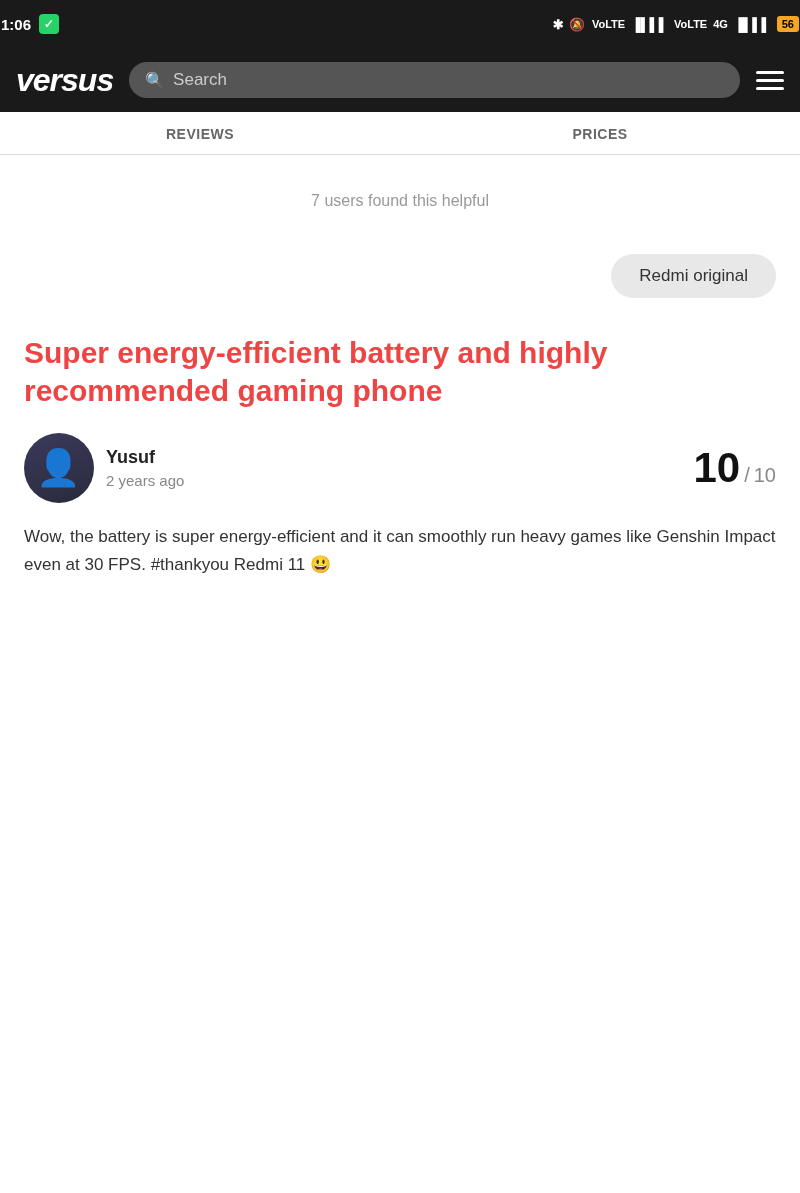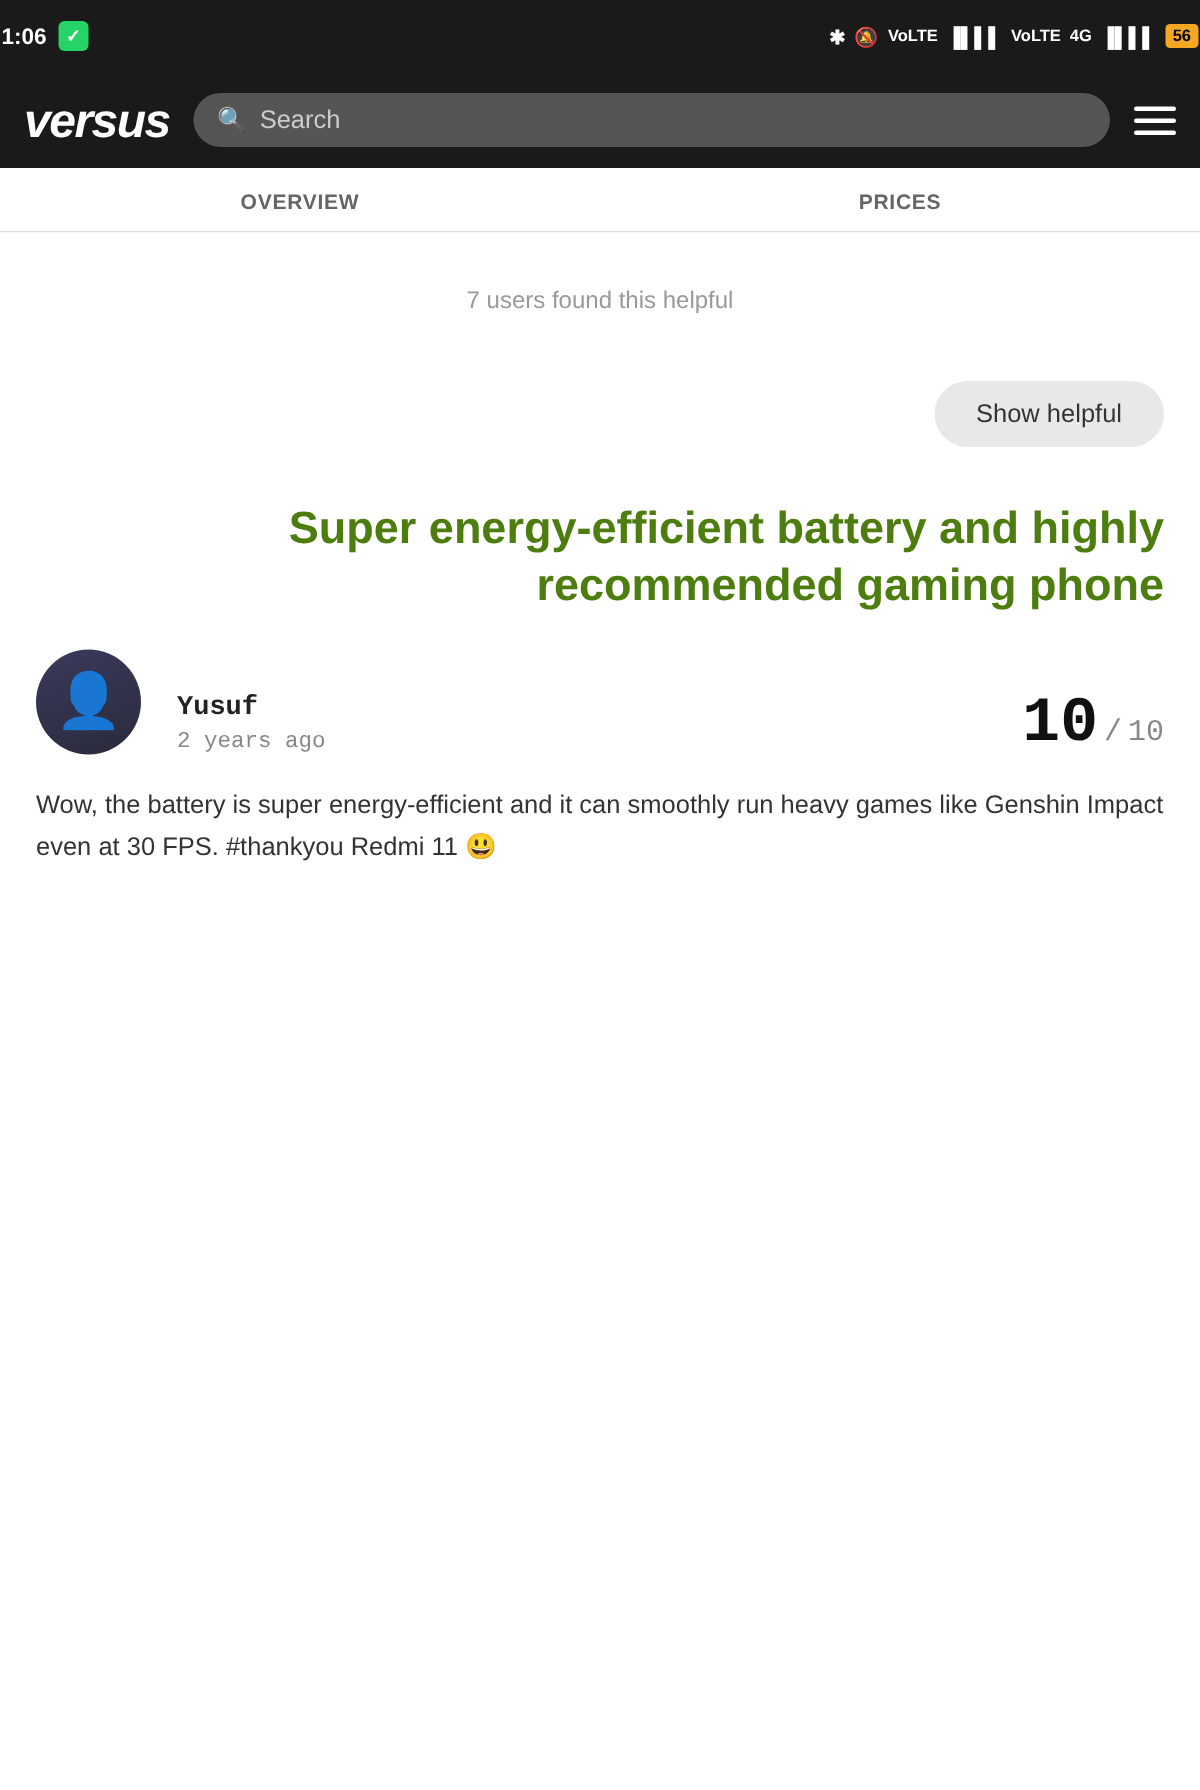--- a/index.html
+++ b/index.html
@@ -166,31 +166,29 @@
       font-weight: 400;
     }
 
     
     .review-content {
       padding: 16px 24px 24px;
     }
     .review-title {
       font-size: 30px;
       font-weight: 800;
-      color: #4d7c0f;
+      color: #ef4444;
       line-height: 1.25;
       margin-bottom: 24px;
-      text-align: right;
     }
     .reviewer-section {
       display: flex;
-      align-items: flex-end;
-      gap: 24px;
+      align-items: center;
+      gap: 12px;
       margin-bottom: 20px;
-      font-family: Liberation Mono, monospace;
     }
     
     .avatar-person {
       position: relative;
       width: 70px; height: 70px;
       background: linear-gradient(160deg, #3a3a5c, #2a2a3c);
       border-radius: 50%;
     }
     .avatar-person::before {
       content: '👤';
@@ -267,36 +265,36 @@
   </div>
   <div class="hamburger">
     <span></span>
     <span></span>
     <span></span>
   </div>
 </div>
 
 <div class="nav-tabs">
   <div class="nav-tab">
-    <span>OVERVIEW</span>
+    <span>REVIEWS</span>
   </div>
   <div class="nav-tab">
     <span>PRICES</span>
   </div>
 </div>
 
 <div class="content">
 
   <div class="vote-section">
     <div class="helpful-text">7 users found this helpful</div>
   </div>
 
   <div class="show-original-section">
     <button class="show-original-btn">
-      <span>Show helpful</span>
+      <span>Redmi original</span>
     </button>
   </div>
 
   <div class="review-content">
     <h1 class="review-title">Super energy-efficient battery and highly recommended gaming phone</h1>
 
     <div class="reviewer-section">
       <div class="avatar-person"></div>
       <div class="reviewer-info">
         <div class="reviewer-name">Yusuf</div>

